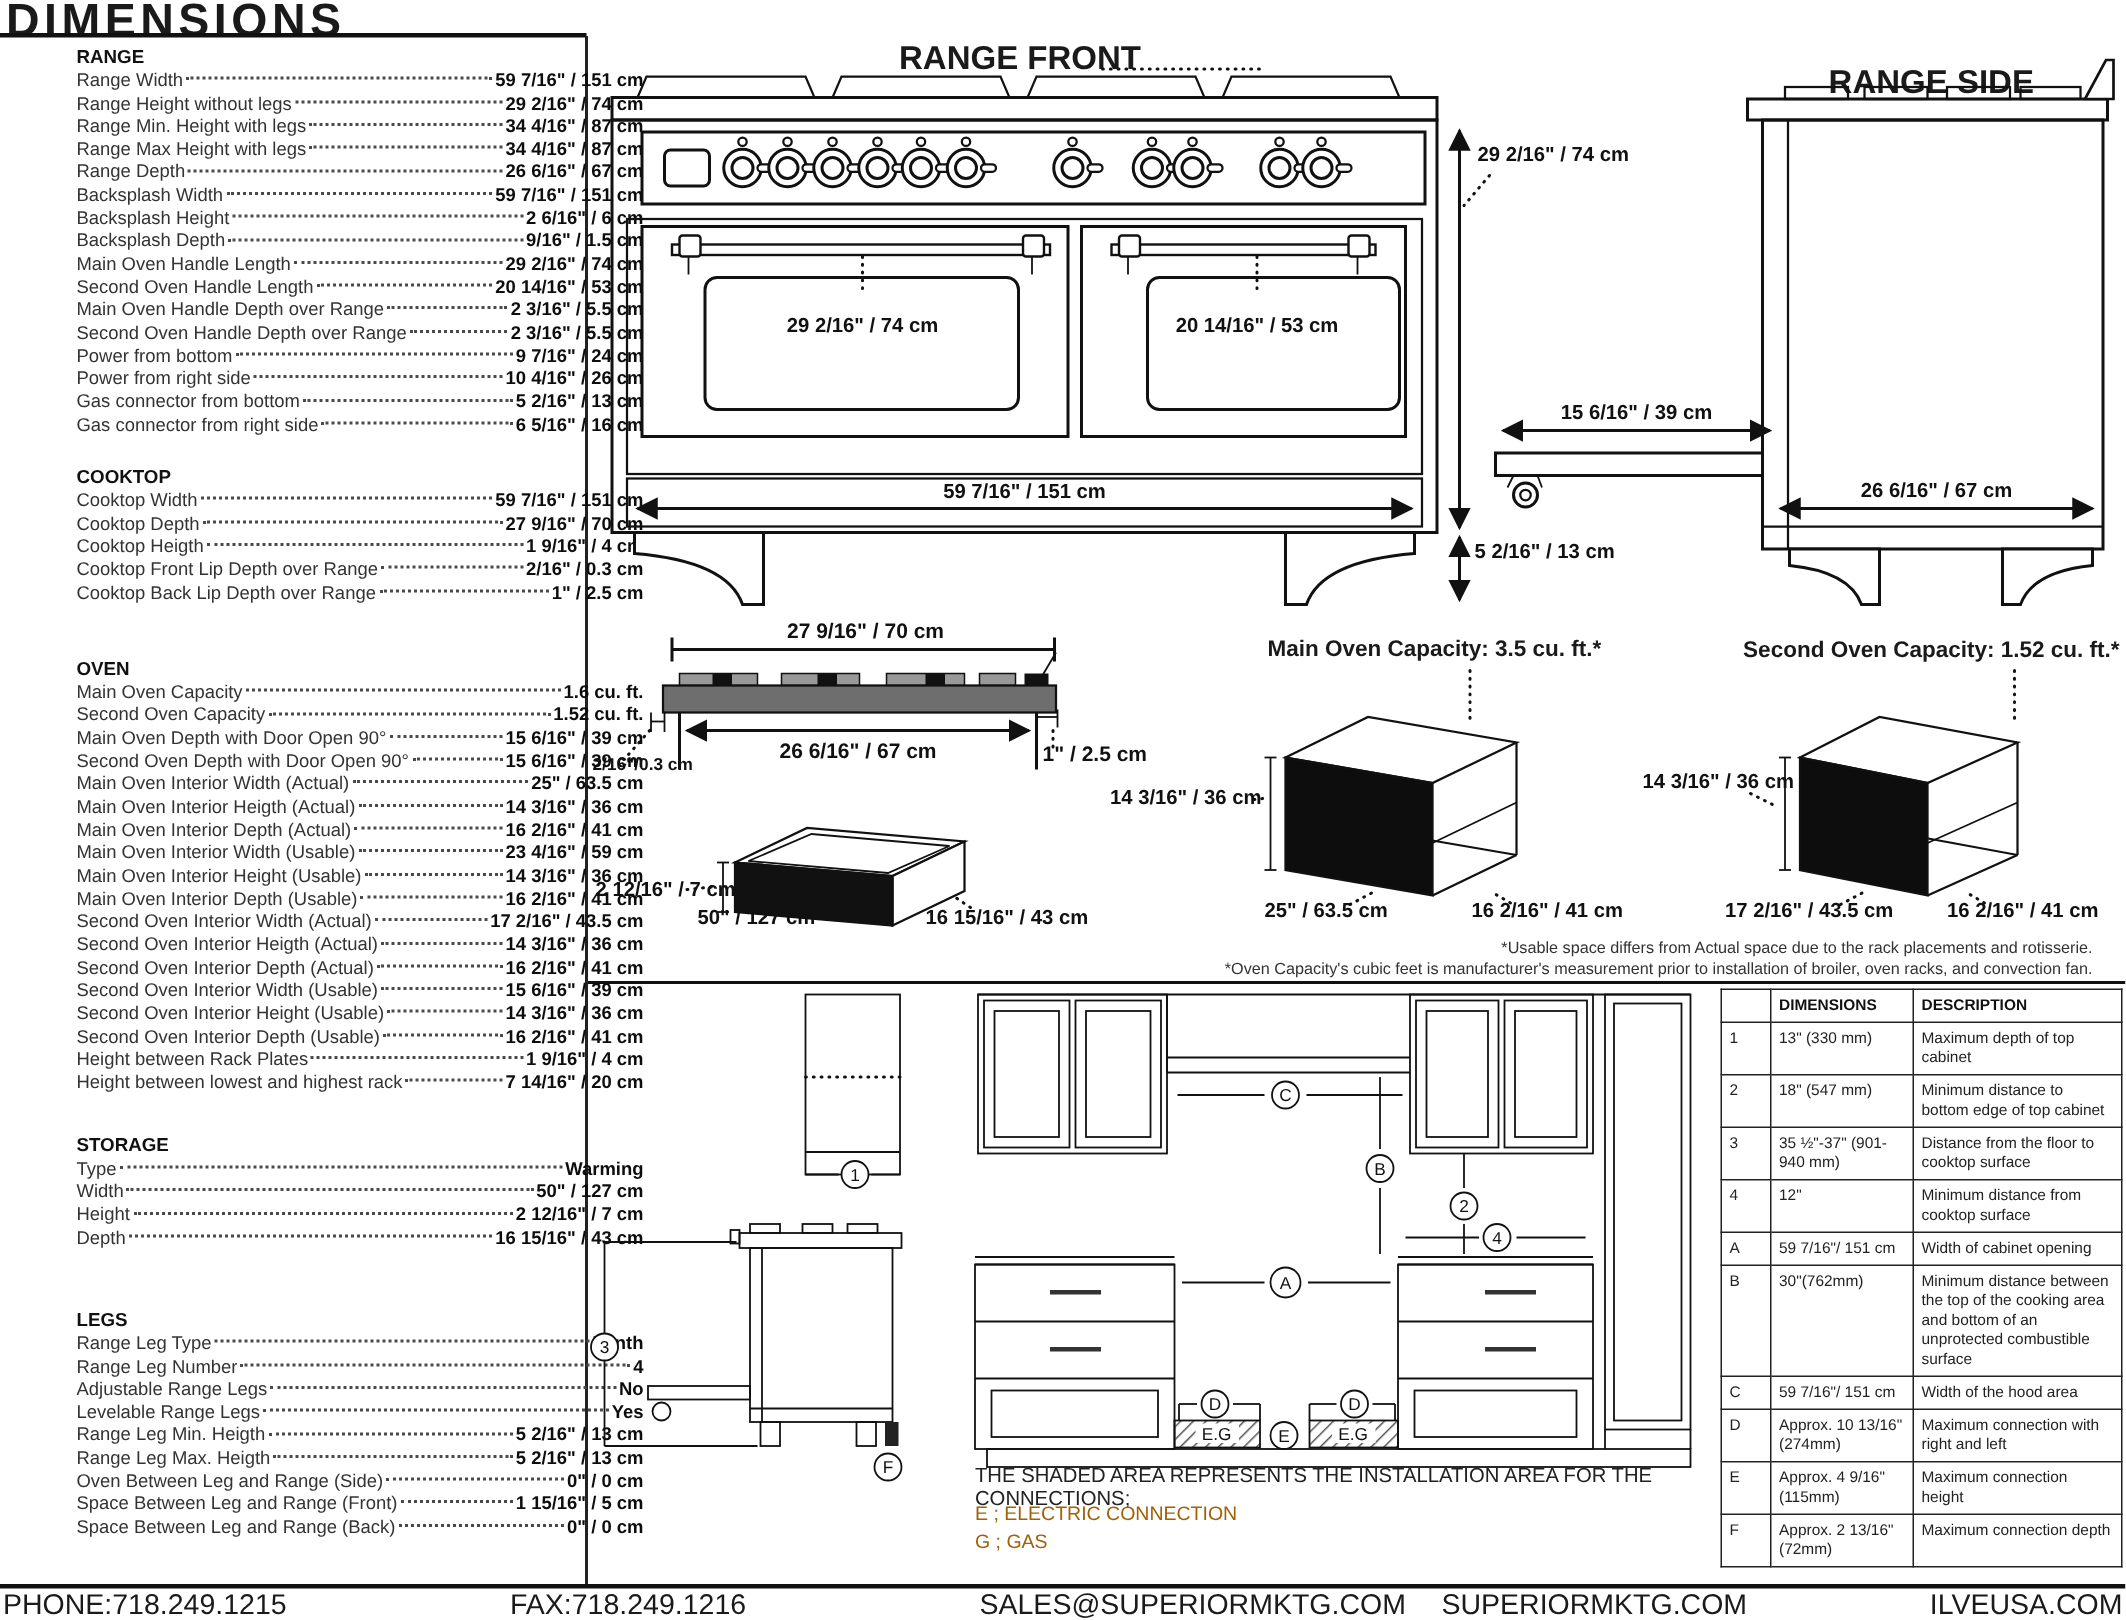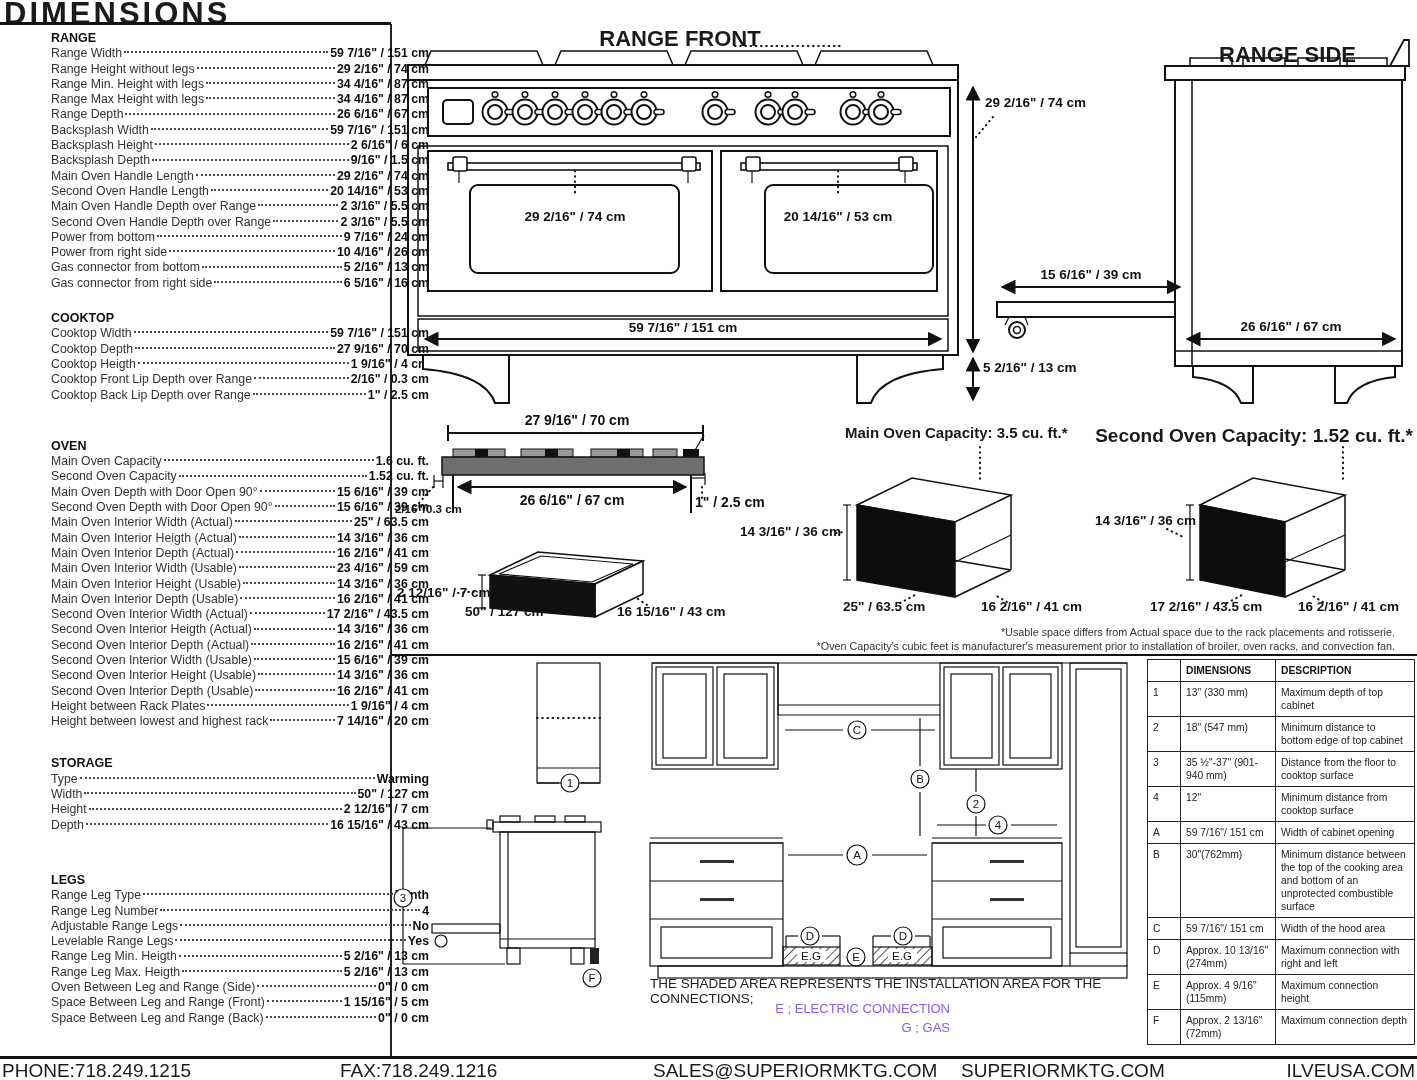--- a/index.html
+++ b/index.html
@@ -24,27 +24,27 @@
   .row{display:flex;align-items:center;line-height:15.3px;font-size:12.3px;}
   .lab{white-space:nowrap;color:#333;}
   .dots{flex:1;min-width:6px;border-bottom:2px dotted #4a4a4a;margin:0 2px 3px 2px;}
   .val{white-space:nowrap;font-weight:bold;color:#0d0d0d;}
 
   
   .draw-title{font-weight:bold;color:#1a1a1a;}
   #t-front{left:400px;top:26px;width:560px;text-align:center;font-size:22px;}
   #t-side{left:1160px;top:42px;width:255px;text-align:center;font-size:22px;}
   #t-main-cap{left:845px;top:424px;font-size:15px;}
-  #t-sec-cap{right:4px;top:425px;font-size:19px;}
+  #t-sec-cap{right:4px;top:425px;font-size:15px;}
 
   #footnotes{right:22px;top:626px;text-align:right;font-size:10.8px;color:#333;line-height:13.5px;}
 
   
   #install-note{left:650px;top:976px;width:480px;font-size:13.5px;color:#222;}
-  #install-legend{left:650px;top:999px;width:300px;font-size:13px;color:#8b5cf6;line-height:19px;text-align:right;}
+  #install-legend{left:650px;top:999px;width:300px;font-size:13px;color:#a16207;line-height:19px;}
 
   
   #tablewrap{left:1147px;top:659px;width:268px;}
   table{border-collapse:collapse;width:100%;}
   th,td{border:1px solid #222;font-size:10.3px;padding:4px 5px;vertical-align:top;text-align:left;color:#222;line-height:13px;}
   th{font-weight:bold;color:#111;}
   .c-id{width:22px;}
   .c-dim{width:84px;}
 
   

